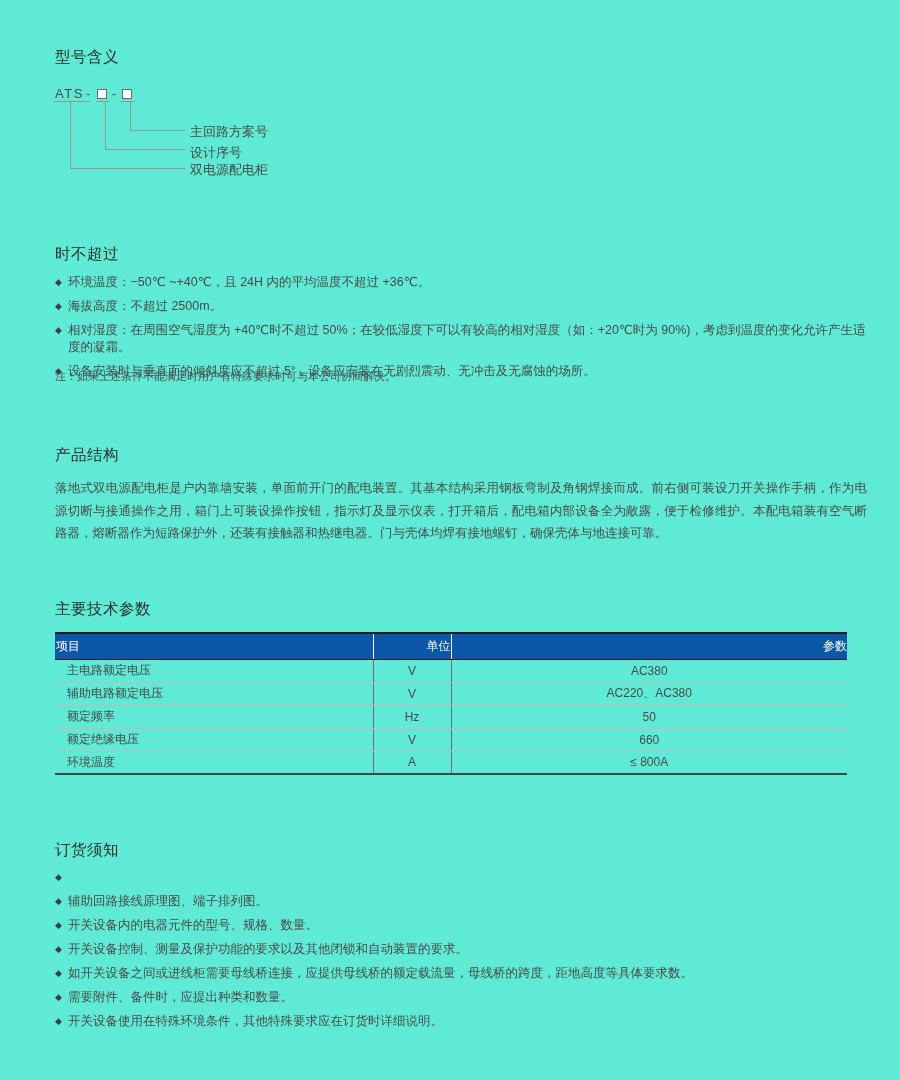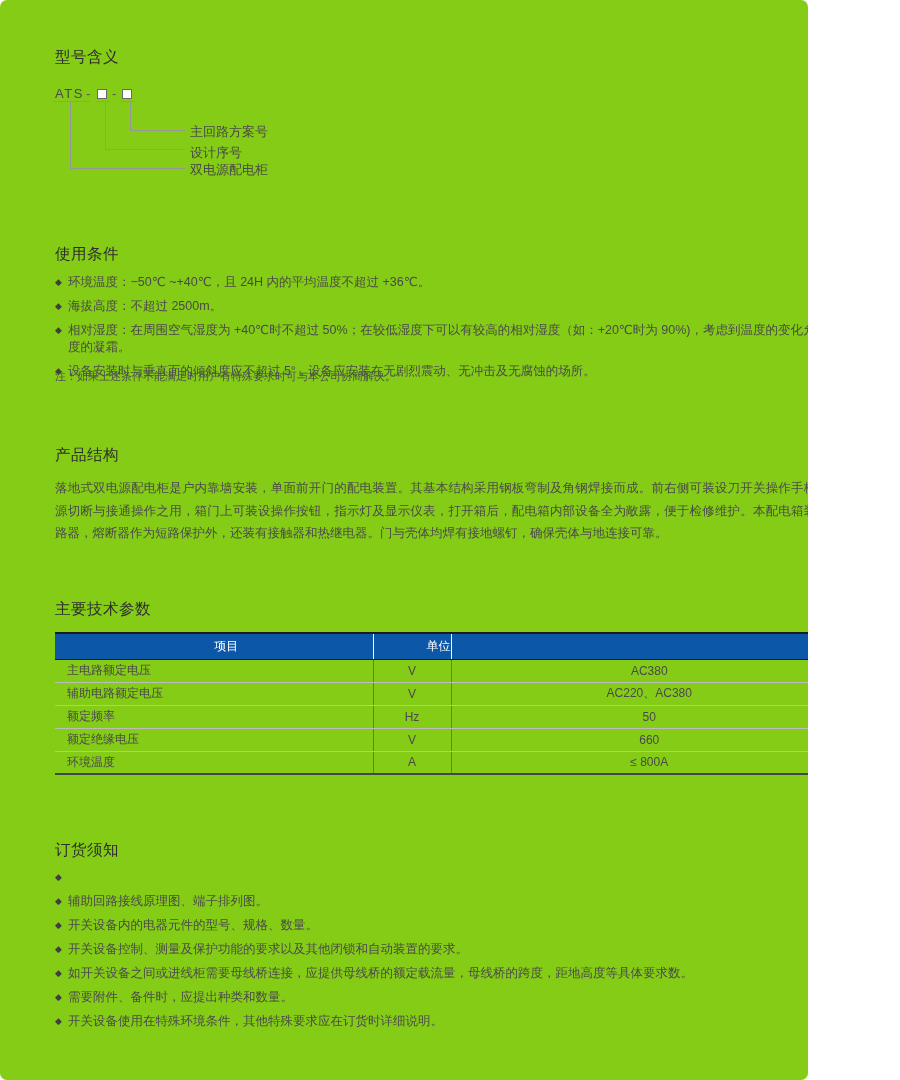--- a/index.html
+++ b/index.html
@@ -1,18 +1,18 @@
 <!DOCTYPE html>
 <html><head>
 <meta charset="utf-8">
 <style>
   * { margin: 0; padding: 0; box-sizing: border-box; }
   html, body { background: #ffffff; }
   body { font-family: "Liberation Sans", "DejaVu Sans", sans-serif; }
-  .page { position: relative; width: 808px; height: 1080px; background: #84cc16; overflow: hidden; border-radius: 7px; }
+  .page { position: relative; width: 900px; height: 1080px; background: #5eead4; overflow: hidden; }
 
   .sec-title {
     position: absolute; left: 55px;
     font-size: 15.5px; font-weight: 400; color: #2e2e2e; letter-spacing: 0.5px;
     white-space: nowrap;
   }
 
   
   .diagram { position: absolute; left: 55px; top: 85px; width: 340px; height: 100px; color: #4a4a4a; }
   .model-prefix { position: absolute; left: 0; top: 1px; font-size: 13px; letter-spacing: 1.5px; color: #4a4a4a; }
@@ -53,21 +53,21 @@
   .params-table {
     position: absolute; left: 55px; top: 632px; width: 792px;
     border-collapse: collapse; table-layout: fixed;
   }
   .params-table th {
     background: #0d57a8; color: #ffffff;
     font-size: 12px; font-weight: 400; height: 26px;
     border-top: 2px solid #191c20; border-bottom: 1px solid #191c20;
     text-align: right; vertical-align: middle;
   }
-  .params-table th:first-child { text-align: center; padding-left: 25px; }
+  .params-table th:first-child { text-align: left; padding-left: 1px; }
   .params-table th:not(:first-child) { border-left: 1px solid #ffffff; }
   .params-table td {
     height: 23px; font-size: 12px; color: #4a4a4a;
     border-bottom: 1px solid #bcbcbc; text-align: center; vertical-align: middle;
   }
   .params-table td:first-child { text-align: left; padding-left: 12px; }
   .params-table td:not(:first-child) { border-left: 1px solid #707070; }
   .params-table tbody tr:last-child td { border-bottom: 2px solid #454545; }
 
   .t-model { top: 47px; }
@@ -98,21 +98,21 @@
     <div class="dline v3"></div>
     <div class="dline h1"></div>
     <div class="dline h2"></div>
     <div class="dline h3"></div>
 
     <div class="dlabel l1">主回路方案号</div>
     <div class="dlabel l2">设计序号</div>
     <div class="dlabel l3">双电源配电柜</div>
   </div>
 
-  <div class="sec-title t-usage">使用条件</div>
+  <div class="sec-title t-usage">时不超过</div>
 
   <div class="blist usage-list">
     <div class="bullet-row">
       <span class="diamond">◆</span>
       <span class="bullet-text">环境温度：−50℃ ~+40℃，且 24H 内的平均温度不超过 +36℃。</span>
     </div>
     <div class="bullet-row">
       <span class="diamond">◆</span>
       <span class="bullet-text">海拔高度：不超过 2500m。</span>
     </div>

